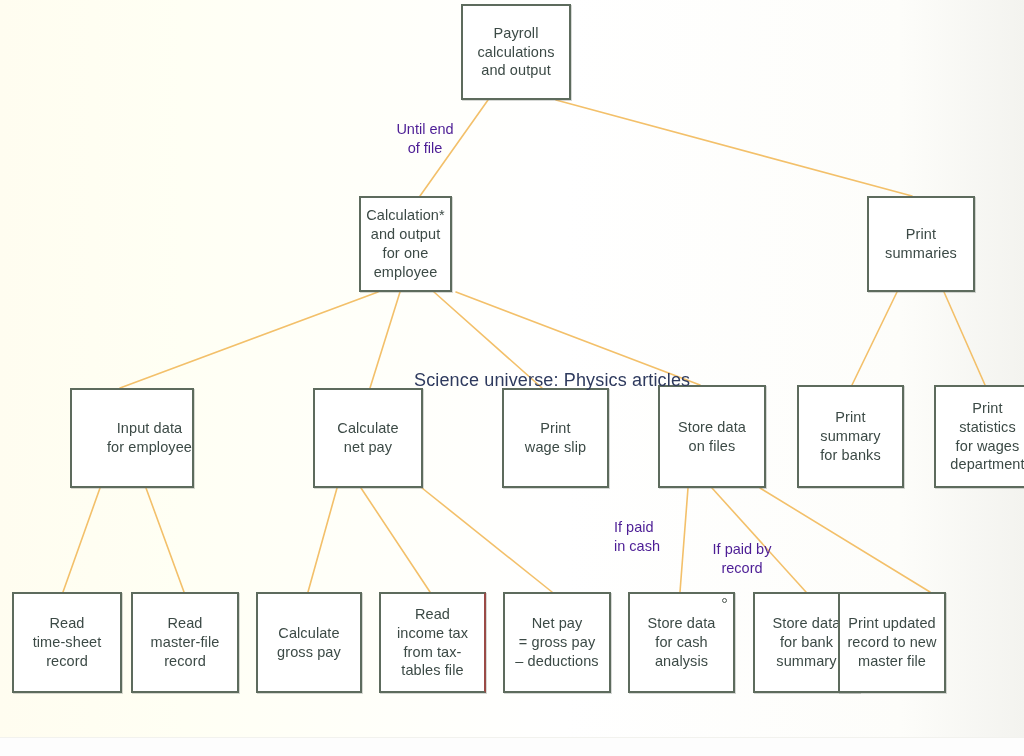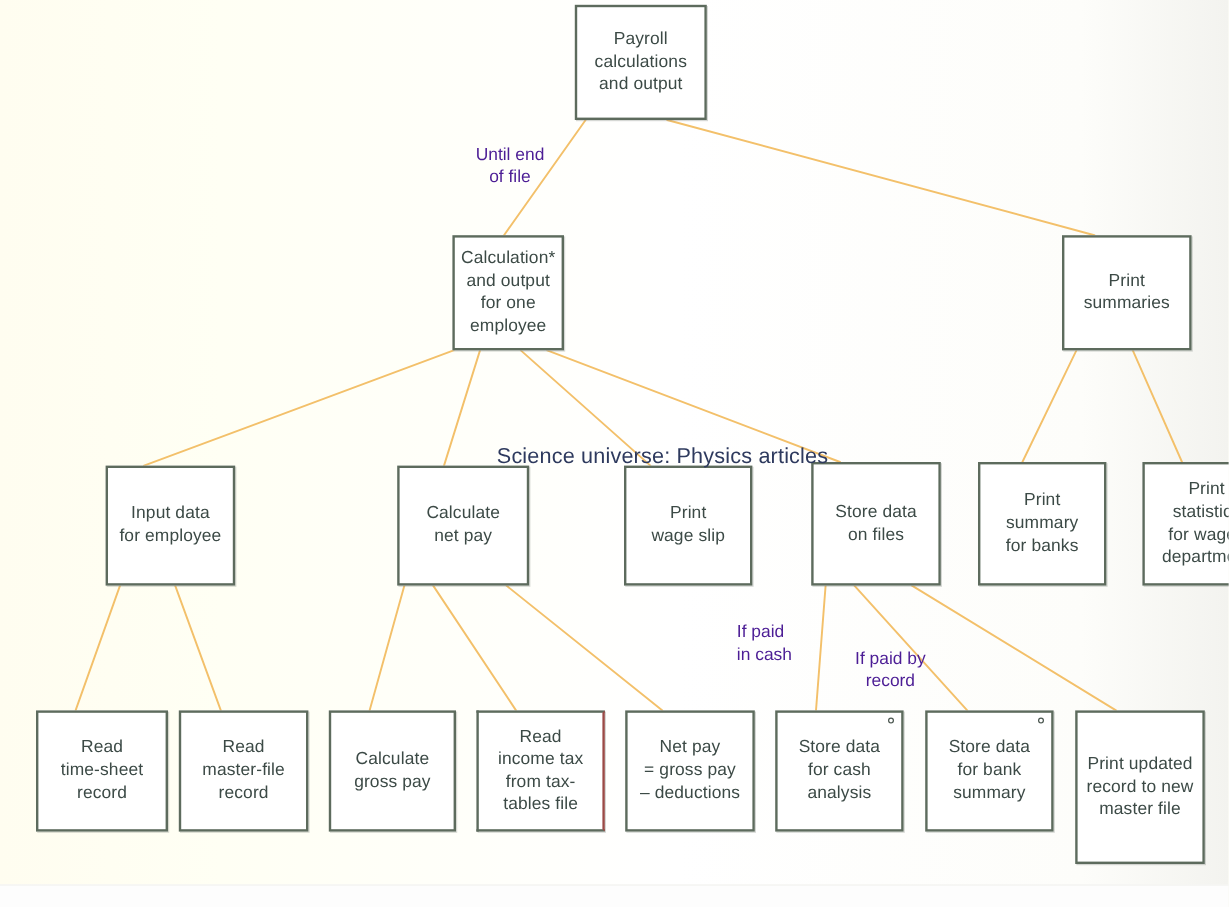--- a/index.html
+++ b/index.html
@@ -45,21 +45,20 @@
     display: flex;
     align-items: center;
     justify-content: center;
     text-align: center;
     color: #3c4a46;
     font-size: 14.5px;
     line-height: 1.30;
     letter-spacing: 0.1px;
     white-space: pre-line;
     box-shadow: 1px 1px 0 rgba(120,125,120,0.30);
-    margin-left: 18px;
   }
   .node.tax-box { border-right-color: #9a4a46; }
   .marker {
     position: absolute;
     top: 4px; right: 6px;
     width: 5px; height: 5px;
     border: 1px solid #4a564f;
     border-radius: 50%;
     background: transparent;
   }
@@ -119,21 +118,21 @@
   <div id="nodes-layer">
       <div class="node" style="left: 461px; top: 4px; width: 110px; height: 96px;"><span>Payroll
 calculations
 and output</span></div>
       <div class="node" style="left: 359px; top: 196px; width: 93px; height: 96px;"><span>Calculation*
 and output
 for one
 employee</span></div>
       <div class="node" style="left: 867px; top: 196px; width: 108px; height: 96px;"><span>Print
 summaries</span></div>
-      <div class="node" style="left: 70px; top: 388px; width: 108px; height: 100px;"><span>Input data
+      <div class="node" style="left: 70px; top: 388px; width: 124px; height: 100px; justify-content: flex-end;"><span>Input data
 for employee</span></div>
       <div class="node" style="left: 313px; top: 388px; width: 110px; height: 100px;"><span>Calculate
 net pay</span></div>
       <div class="node" style="left: 502px; top: 388px; width: 107px; height: 100px;"><span>Print
 wage slip</span></div>
       <div class="node" style="left: 658px; top: 385px; width: 108px; height: 103px;"><span>Store data
 on files</span></div>
       <div class="node" style="left: 797px; top: 385px; width: 107px; height: 103px;"><span>Print
 summary
 for banks</span></div>
@@ -155,21 +154,21 @@
 tables file</span></div>
       <div class="node" style="left: 503px; top: 592px; width: 108px; height: 101px;"><span>Net pay
 = gross pay
 – deductions</span></div>
       <div class="node" style="left: 628px; top: 592px; width: 107px; height: 101px;"><span>Store data
 for cash
 analysis</span><span class="marker"></span></div>
       <div class="node" style="left: 753px; top: 592px; width: 107px; height: 101px;"><span>Store data
 for bank
 summary</span><span class="marker"></span></div>
-      <div class="node" style="left: 878px; top: 592px; width: 108px; height: 128px;"><span>Print updated
+      <div class="node" style="left: 838px; top: 592px; width: 108px; height: 101px;"><span>Print updated
 record to new
 master file</span></div>
     </div>
 
   <div id="labels-layer">
       <div class="edge-label" style="left: 375px; top: 120px; width: 100px; text-align: center;">Until end
 of file</div>
       <div class="edge-label" style="left: 614px; top: 518px; width: 80px; text-align: left;">If paid
 in cash</div>
       <div class="edge-label" style="left: 694px; top: 540px; width: 96px; text-align: center;">If paid by

